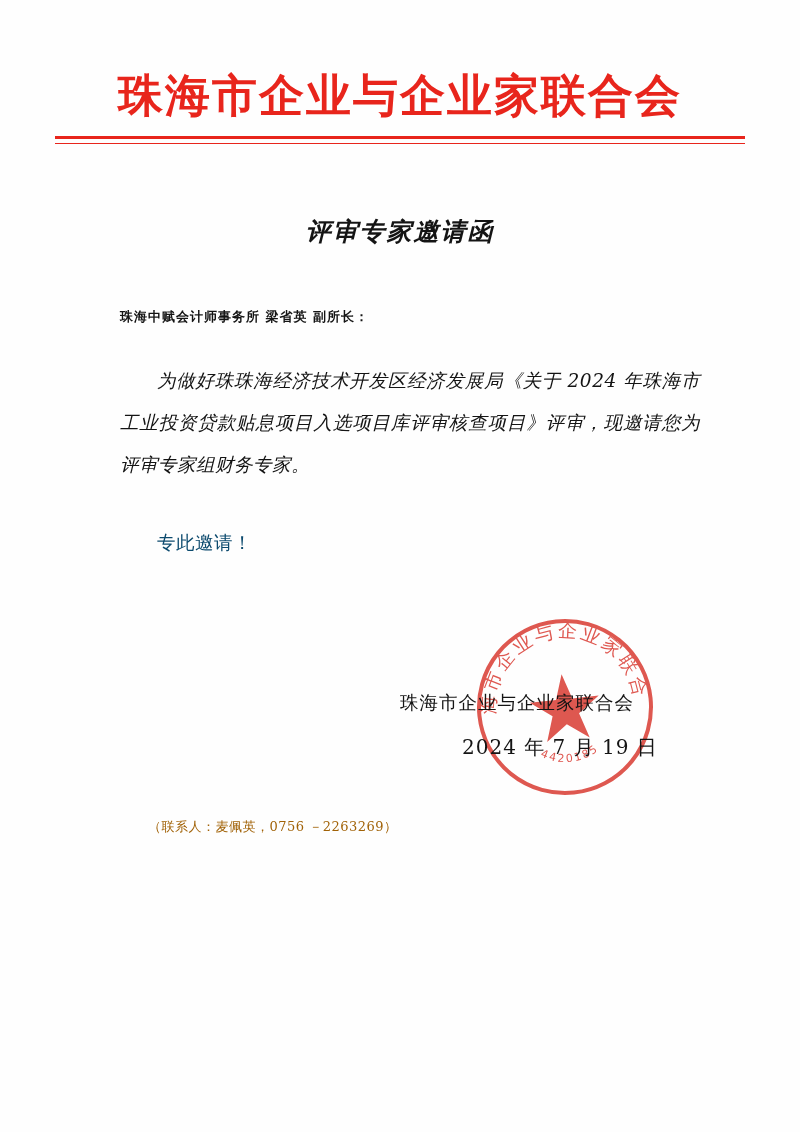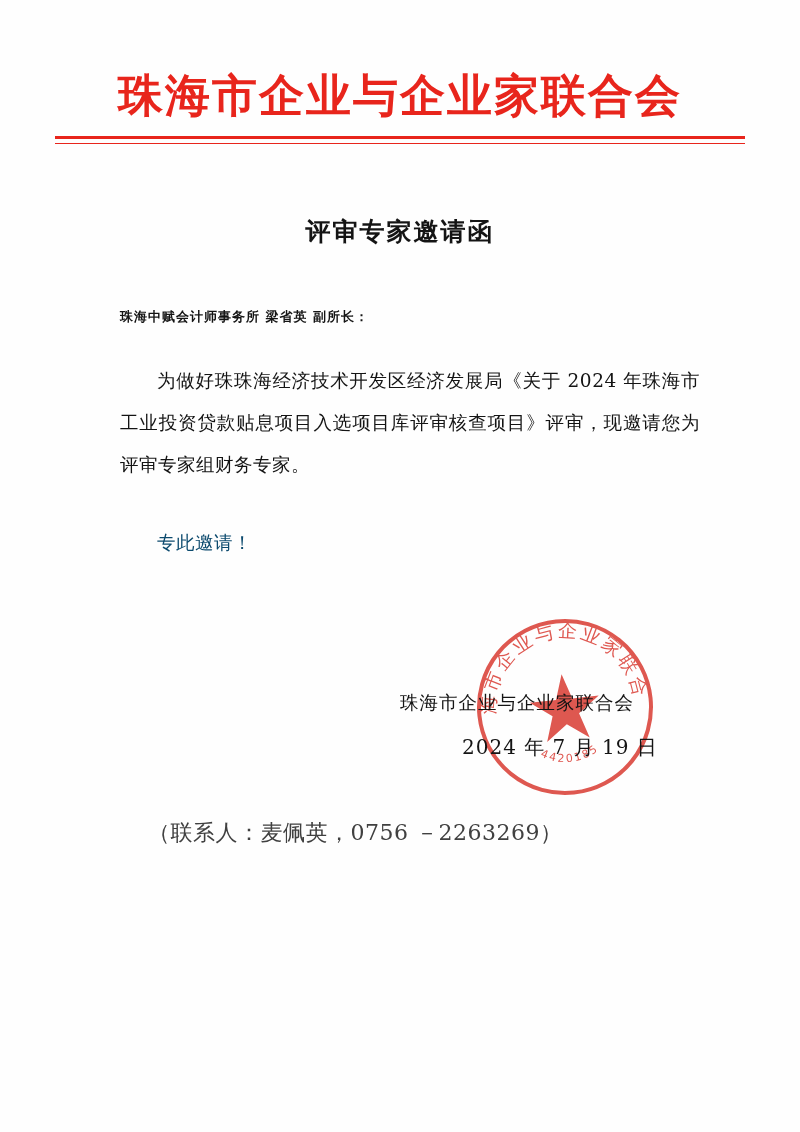--- a/index.html
+++ b/index.html
@@ -57,20 +57,21 @@
   .doc-title {
     position: absolute;
     top: 215px;
     left: 0;
     width: 800px;
     text-align: center;
     font-size: 25px;
     font-weight: bold;
     letter-spacing: 2px;
     color: #141414;
+    font-style: italic;
   }
 
   
   .salutation {
     position: absolute;
     top: 308px;
     left: 120px;
     font-size: 13px;
     font-weight: bold;
     letter-spacing: 1px;
@@ -83,20 +84,21 @@
     left: 120px;
     width: 580px;
     font-size: 18.5px;
     line-height: 42px;
     letter-spacing: 0.5px;
     color: #141414;
     text-align: justify;
   }
   .body-block p {
     margin: 0;
+    font-style: italic;
   }
   .indent2 {
     text-indent: 2em;
   }
 
   .closing {
     position: absolute;
     top: 522px;
     left: 120px;
     font-size: 18.5px;
@@ -144,23 +146,23 @@
     transform: rotate(-6deg);
     opacity: 0.82;
   }
   .seal svg { display: block; }
 
   
   .contact {
     position: absolute;
     top: 818px;
     left: 148px;
-    font-size: 22px;
+    font-size: 13px;
     letter-spacing: 0.5px;
-    color: #404040;
+    color: #a16207;
     white-space: nowrap;
   }
 </style>
 </head>
 <body>
 
 <div class="page">
 
   <div class="letterhead">
     <div class="letterhead-title">珠海市企业与企业家联合会</div>

